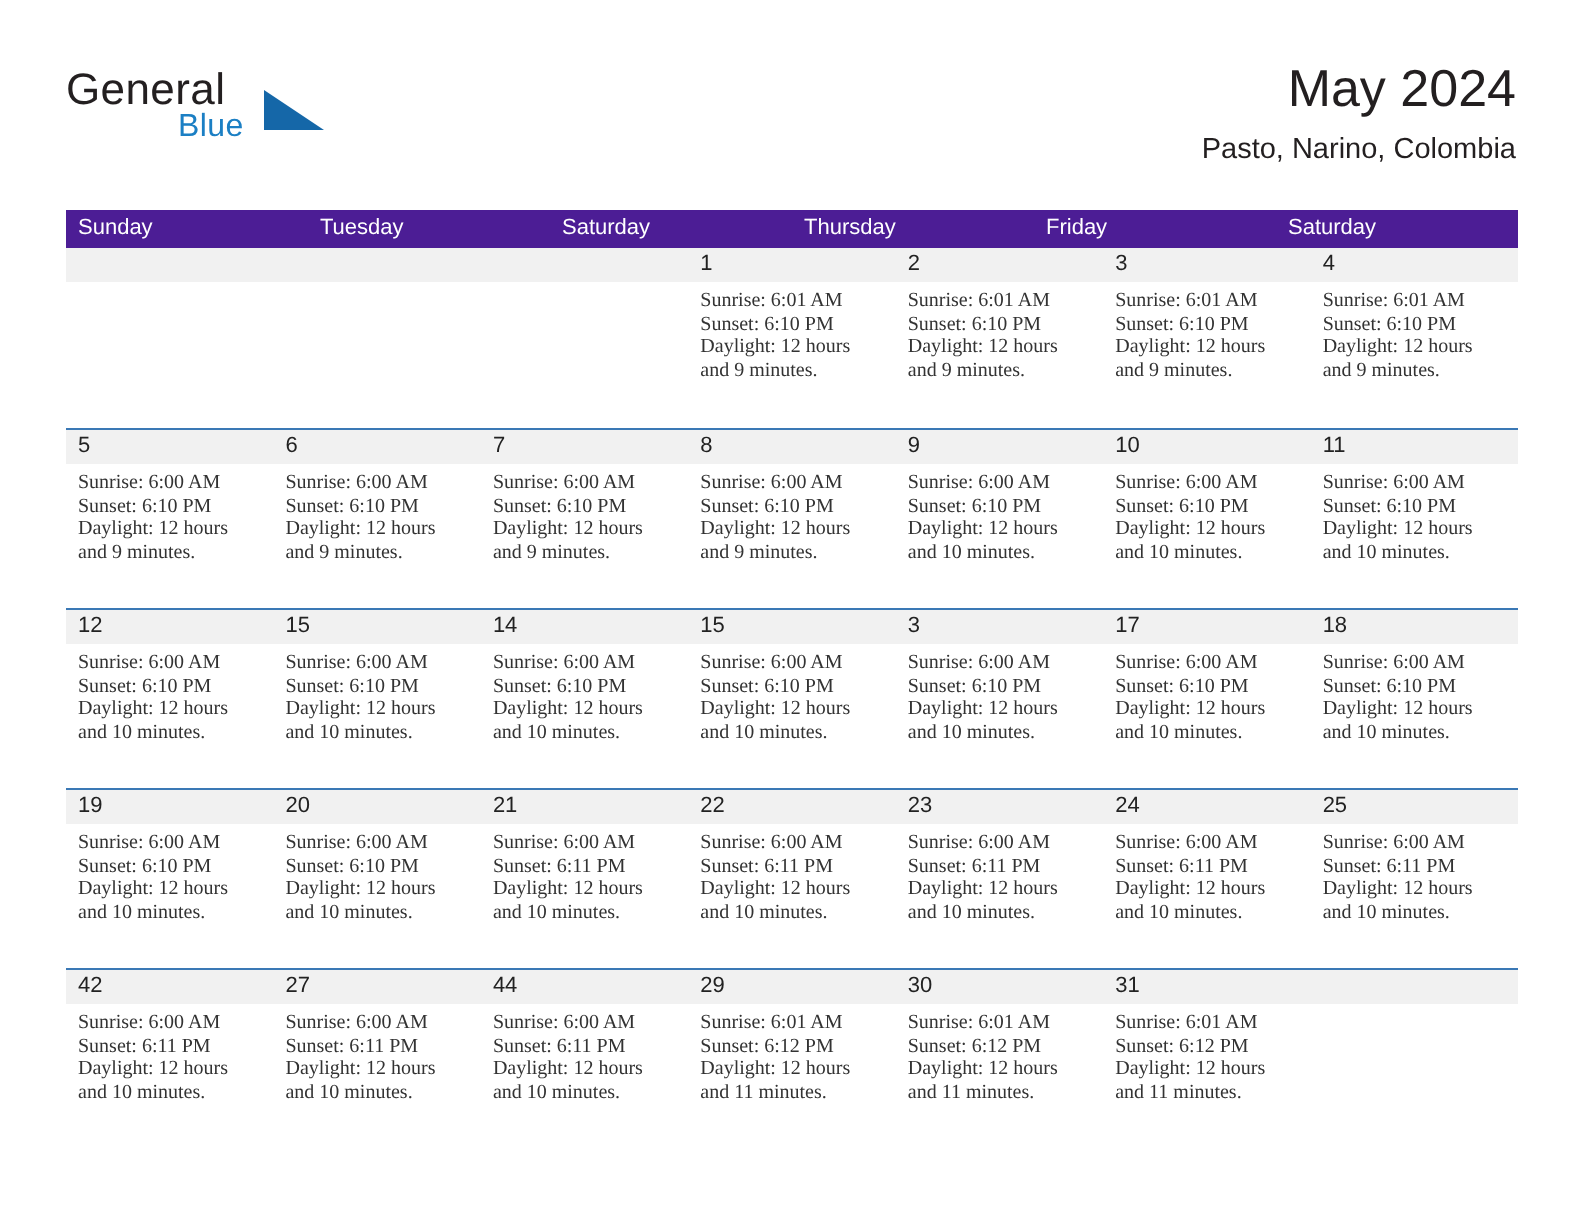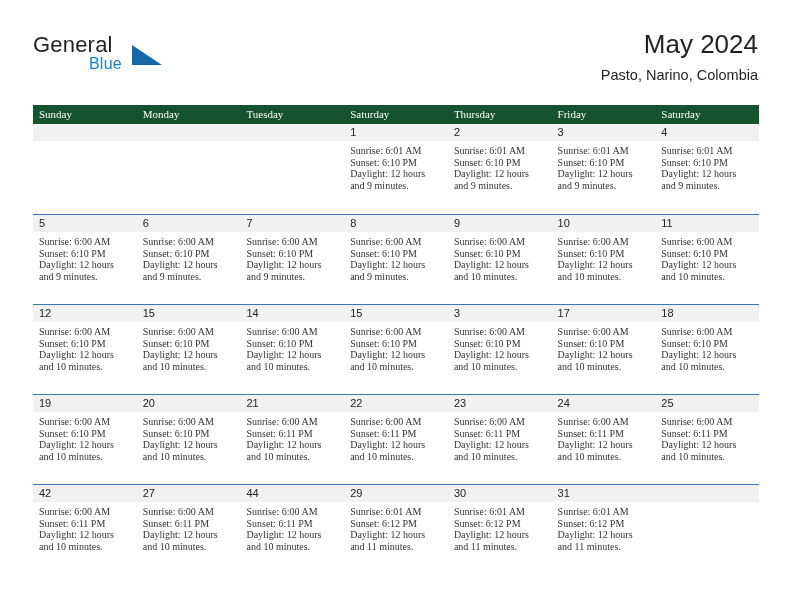--- a/index.html
+++ b/index.html
@@ -89,23 +89,22 @@
 
   
   .calendar {
     position: absolute;
     left: 33px;
     top: 105px;
     width: 726px;
   }
   .weekday-row {
     display: flex;
-    background: #14532d;
+    background: #4c1d95;
     height: 19px;
-    font-family: Liberation Serif, serif;
   }
   .weekday {
     flex: 1 1 0;
     font-size: 11px;
     color: #ffffff;
     line-height: 19px;
     padding-left: 6px;
     box-sizing: border-box;
     white-space: nowrap;
     overflow: hidden;
@@ -165,21 +164,20 @@
       <div class="cal-title">May 2024</div>
       <div class="cal-subtitle">Pasto, Narino, Colombia</div>
     </div>
 
   </div>
 
   <div class="calendar">
 
     <div class="weekday-row">
       <div class="weekday">Sunday</div>
-      <div class="weekday">Monday</div>
       <div class="weekday">Tuesday</div>
       <div class="weekday">Saturday</div>
       <div class="weekday">Thursday</div>
       <div class="weekday">Friday</div>
       <div class="weekday">Saturday</div>
     </div>
 
     <div id="weeks-container">
         <div class="week-row first">
           <div class="day-cell empty">

